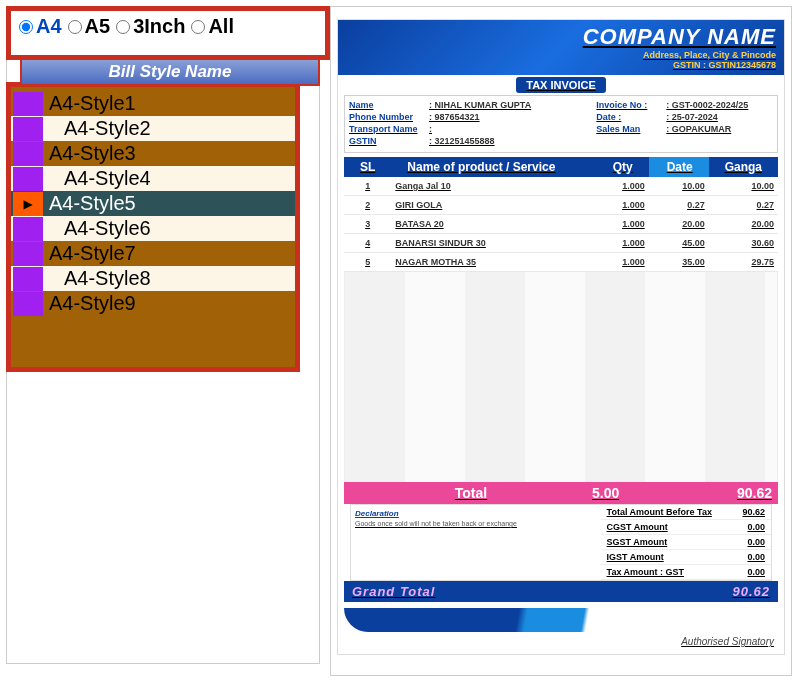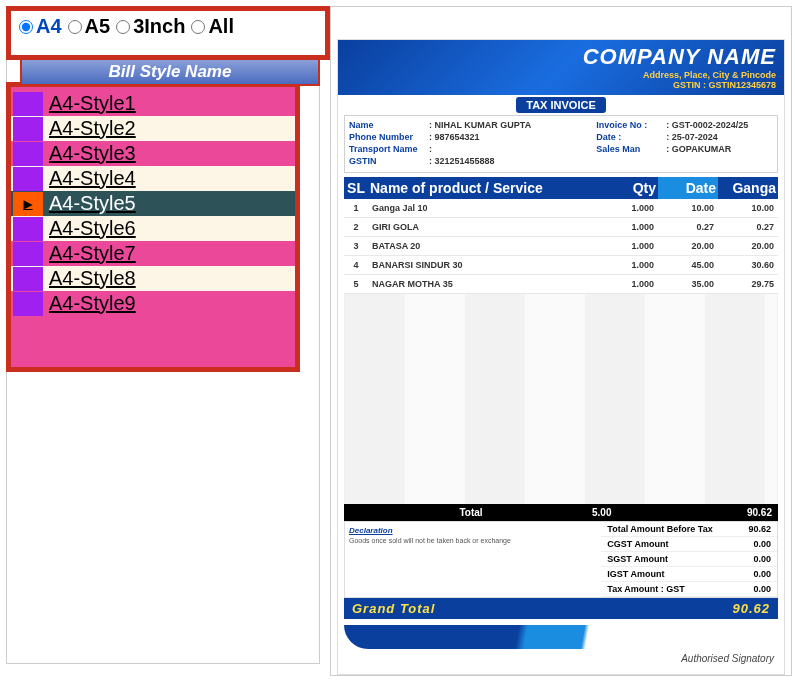--- a/index.html
+++ b/index.html
@@ -8,73 +8,73 @@
   .left-panel { position: absolute; left: 6px; top: 6px; width: 314px; height: 658px; background: #fff; border: 1px solid #ccc; }
   
   .radio-bar { position: absolute; left: 6px; top: 6px; width: 324px; height: 54px; border: 5px solid #c92e1f; background: #fff; z-index: 20; padding: 4px 8px; display: flex; align-items: flex-start; gap: 6px; }
   .radio-item { display: flex; align-items: center; gap: 3px; font-size: 20px; font-weight: bold; }
   .radio-item input { width: 14px; height: 14px; }
   .radio-selected { color: #0047bb; }
   
   .header-row { position: absolute; left: 20px; top: 58px; width: 300px; height: 28px; background: linear-gradient(#8aa0d8, #4a6bc0); border: 2px solid #c92e1f; z-index: 15; }
   .header-row .bsn { color: #fff; font-style: italic; font-weight: bold; font-size: 17px; text-align: center; padding-top: 2px; }
   
-  .style-list-box { position: absolute; left: 6px; top: 82px; width: 294px; height: 290px; border: 5px solid #c92e1f; z-index: 10; background: #ec4899; padding-top: 4px; text-decoration: underline; }
+  .style-list-box { position: absolute; left: 6px; top: 82px; width: 294px; height: 290px; border: 5px solid #c92e1f; z-index: 10; background: #a16207; padding-top: 4px; }
   .style-row { display: flex; align-items: center; height: 25px; font-size: 20px; }
   .style-row .marker { width: 30px; height: 24px; margin-left: 2px; margin-right: 6px; background: #a020f0; }
   .style-row .marker.sel { background: #ff5a00; display: flex; align-items: center; justify-content: center; color: #000; font-size: 12px; }
   .style-row.selected { background: #2d5257; color: #fff; }
-  .style-row.alt { background: #fdf6e6; }
+  .style-row.alt { background: #fdf6e6; gap: 15px; }
   .style-row .label { flex: 1; }
   
   
   .right-panel { position: absolute; left: 330px; top: 6px; width: 462px; height: 670px; border: 1px solid #ccc; background: #fff; }
-  .inv { position: absolute; left: 6px; top: 32px; width: 448px; height: 636px; border: 1px solid #ddd; background: #fff; font-size: 10px; }
+  .inv { position: absolute; left: 6px; top: 12px; width: 448px; height: 636px; border: 1px solid #ddd; background: #fff; font-size: 10px; text-decoration: underline; }
   
   .inv-head { height: 55px; background: linear-gradient(135deg, #0a3f9e 0%, #1a6de0 50%, #0a3f9e 100%); color: #fff; text-align: right; padding: 4px 8px; }
   .inv-head .cname { font-size: 22px; font-weight: 900; font-style: italic; letter-spacing: 1px; }
   .inv-head .addr { font-size: 9px; color: #ffd040; font-weight: bold; }
   .inv-head .gstin { font-size: 9px; color: #ffd040; font-weight: bold; }
   
   .tax-invoice-badge { text-align: center; margin-top: 4px; }
   .tax-invoice-badge span { background: #0a3f9e; color: #fff; font-weight: bold; font-size: 11px; padding: 2px 10px; border-radius: 3px; }
   
   .cust-details { margin: 4px 6px; border: 1px solid #d0d0d0; }
   .cust-head { background: #f0f0f0; color: #0a3f9e; font-weight: bold; font-size: 9px; padding: 2px 4px; border-bottom: 1px solid #d0d0d0; }
   .cust-body { display: flex; padding: 4px; font-size: 9px; }
   .cust-left { flex: 1.4; }
   .cust-right { flex: 1; }
   .cust-row { display: flex; margin-bottom: 2px; }
   .cust-row .lbl { color: #0a3f9e; font-weight: bold; width: 80px; }
   .cust-row .lbl2 { color: #0a3f9e; font-weight: bold; width: 70px; }
   .cust-row .val { color: #333; font-weight: bold; }
   
   .items-table { margin: 0 6px; border-collapse: collapse; width: calc(100% - 12px); }
-  .items-table th { background: #0a3f9e; color: #fff; font-size: 14px; padding: 3px 2px; text-align: left; font-weight: bold; }
+  .items-table th { background: #0a3f9e; color: #fff; font-size: 12px; padding: 3px 16px; text-align: left; font-weight: bold; }
   .items-table th.rate-col { background: #1a8de0; }
   .items-table td { font-size: 9px; padding: 4px 4px; border-bottom: 1px solid #e8e8e8; font-weight: bold; color: #333; }
   .items-table .sl { width: 24px; text-align: center; }
   .items-table .qty, .items-table .rate, .items-table .amt { text-align: right; width: 60px; }
   
   .items-filler { margin: 0 6px; height: 210px; background: repeating-linear-gradient(90deg, #f2f2f2 0, #f2f2f2 60px, #fafafa 60px, #fafafa 120px); border-left: 1px solid #eee; border-right: 1px solid #eee; }
   
-  .total-row { margin: 0 6px; background: #000000; color: #fff; font-size: 10px; font-weight: bold; padding: 3px 6px; display: flex; }
+  .total-row { margin: 0 6px; background: #ec4899; color: #fff; font-size: 14px; font-weight: bold; padding: 3px 6px; display: flex; }
   .total-row .tl { flex: 1; text-align: center; }
   .total-row .tq { width: 60px; text-align: left; }
   .total-row .spacer { width: 60px; }
   .total-row .ta { width: 60px; text-align: right; }
   
-  .bottom-block { margin: 0 6px; display: flex; border: 1px solid #ddd; gap: 20px; }
+  .bottom-block { margin: 0 12px; display: flex; border: 1px solid #ddd; gap: 20px; }
   .decl { flex: 1.3; padding: 4px; font-size: 8px; }
   .decl .dtitle { text-decoration: underline; color: #0a3f9e; font-weight: bold; font-style: italic; }
   .decl .dtext { color: #555; font-size: 7px; margin-top: 2px; }
   .tax-sums { flex: 1; font-size: 9px; }
   .tax-sums .trow { display: flex; justify-content: space-between; padding: 2px 6px; border-bottom: 1px solid #eee; font-weight: bold; }
   
-  .grand { margin: 0 6px; background: #0a3f9e; color: #fde047; font-weight: bold; font-style: italic; font-size: 13px; padding: 3px 8px; display: flex; justify-content: space-between; letter-spacing: 1px; }
+  .grand { margin: 0 6px; background: #0a3f9e; color: #f0abfc; font-weight: bold; font-style: italic; font-size: 13px; padding: 3px 8px; display: flex; justify-content: space-between; letter-spacing: 1px; }
   
   .swoosh { margin: 6px 6px 0 6px; height: 24px; background: linear-gradient(100deg, #0a3f9e 40%, #1a8de0 42%, #1a8de0 55%, transparent 56%); border-radius: 0 0 0 30px; }
   .sig { text-align: right; font-size: 10px; font-style: italic; margin: 4px 10px 0 0; color: #444; }
 </style>
 </head>
 <body>
 
 <div class="left-panel"></div>
 
 <div class="radio-bar">

